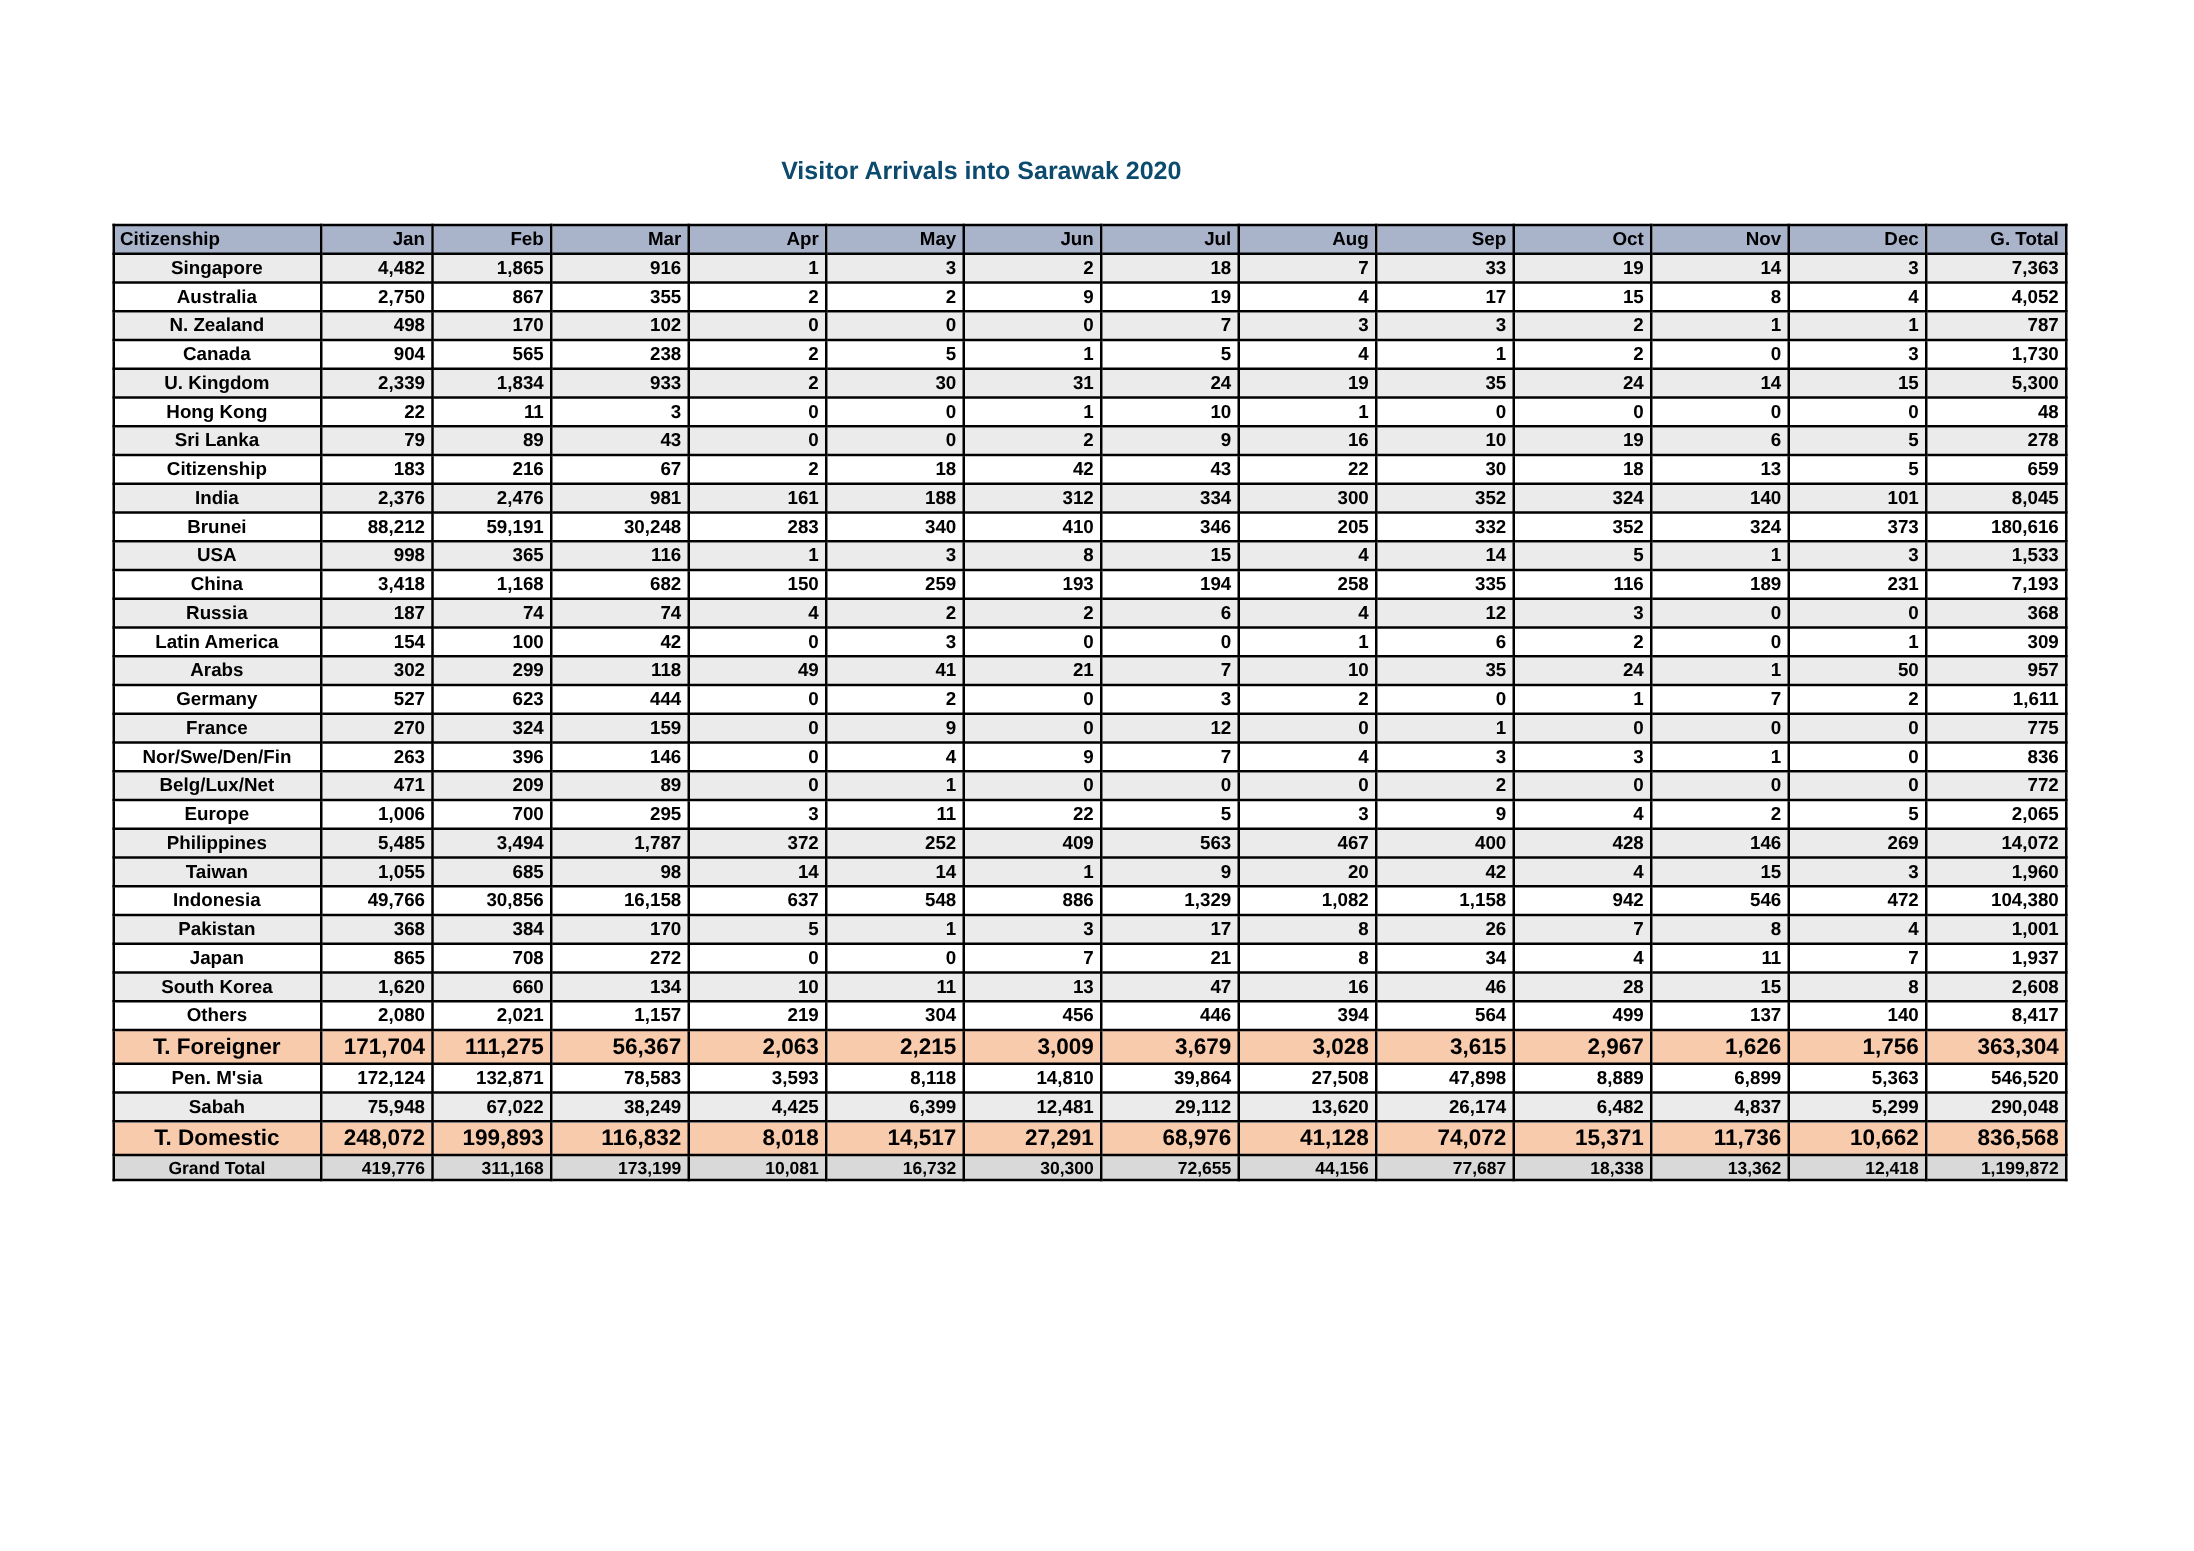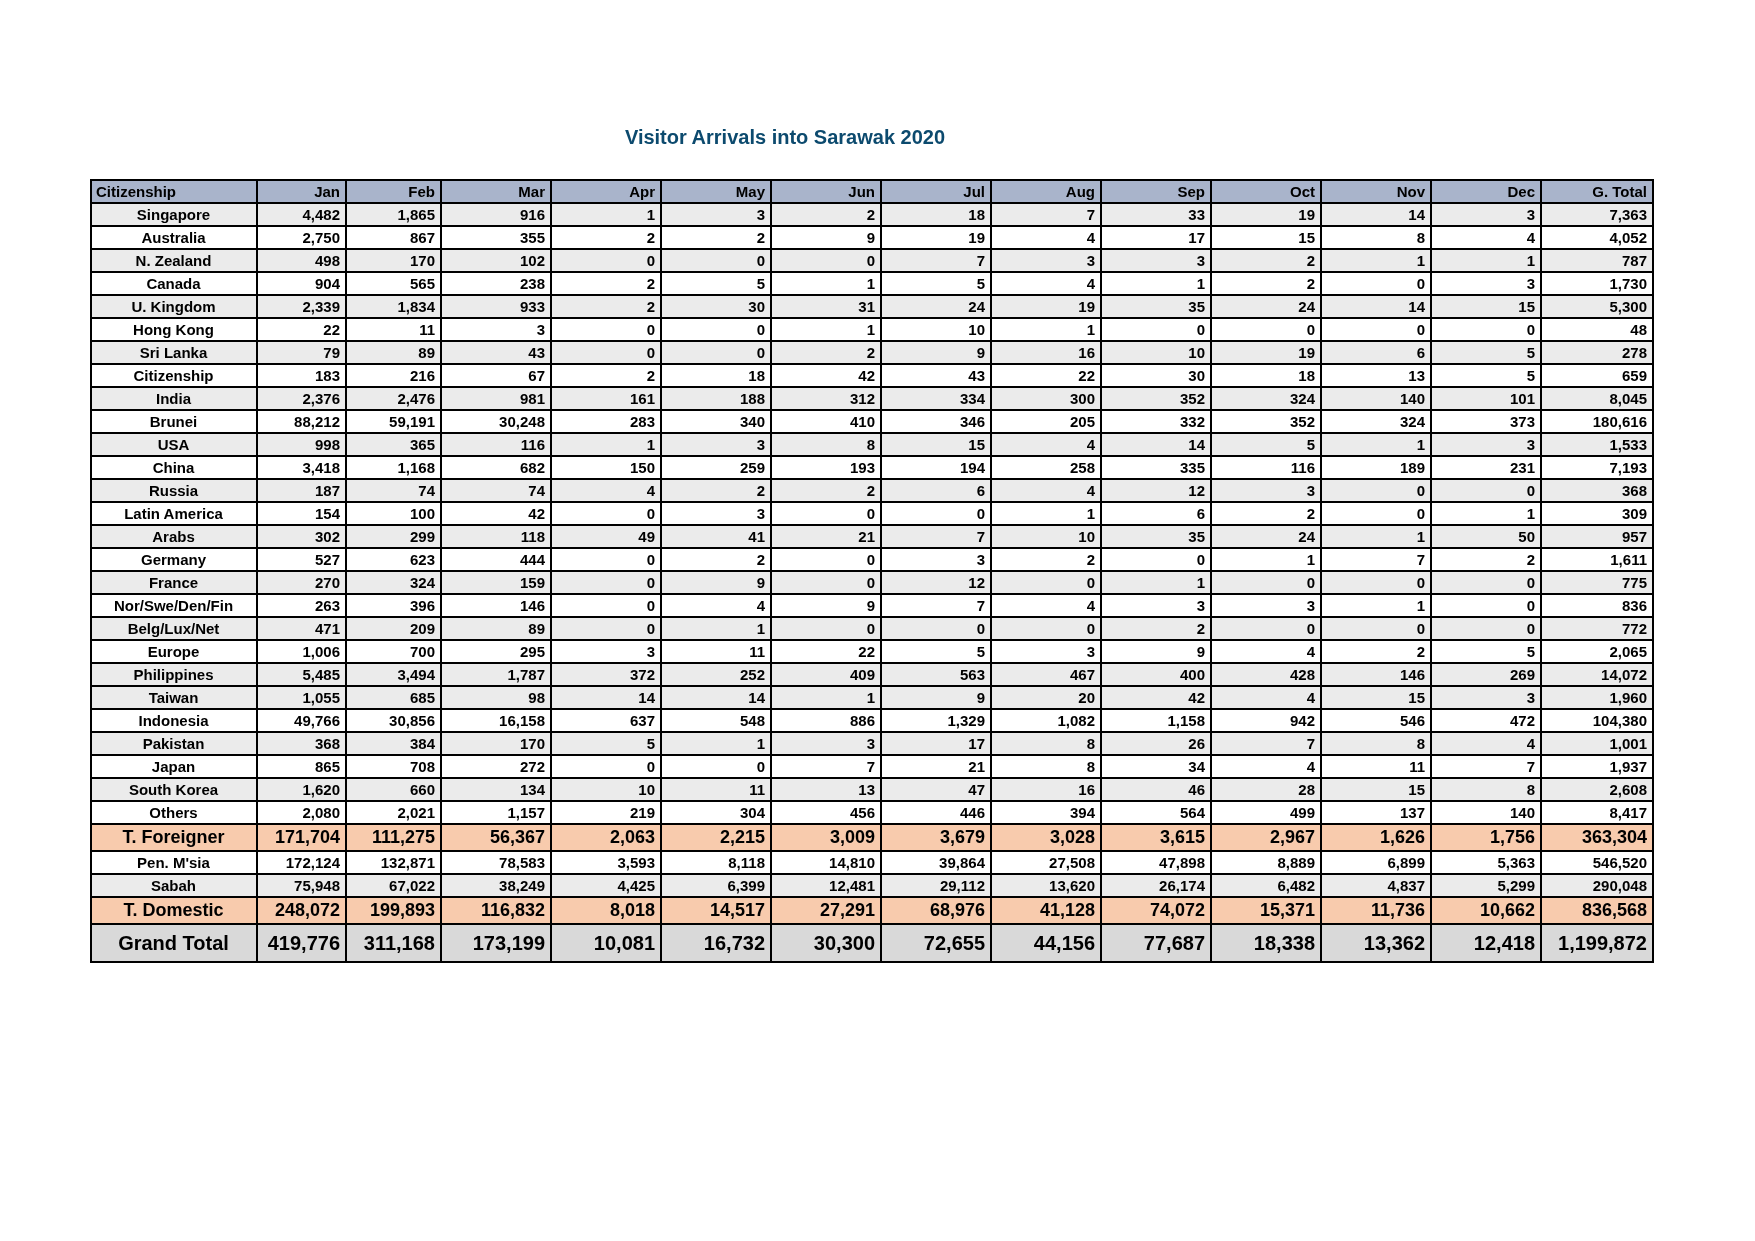--- a/index.html
+++ b/index.html
@@ -54,22 +54,22 @@
   table.arrivals td.lbl{text-align:center;}
   tr.stripe td{background:#ebebeb;}
   tr.plain td{background:#ffffff;}
   tr.total td{
     background:#f8cbad;
     font-size:18px;
     height:27px;
   }
   tr.grand td{
     background:#d9d9d9;
-    font-size:20px;
-    height:38px;
+    font-size:14px;
+    height:20px;
   }
 </style>
 </head>
 <body>
 
 <div class="page">
   <div class="title">Visitor Arrivals into Sarawak 2020</div>
 
   <table class="arrivals">
     <colgroup>

